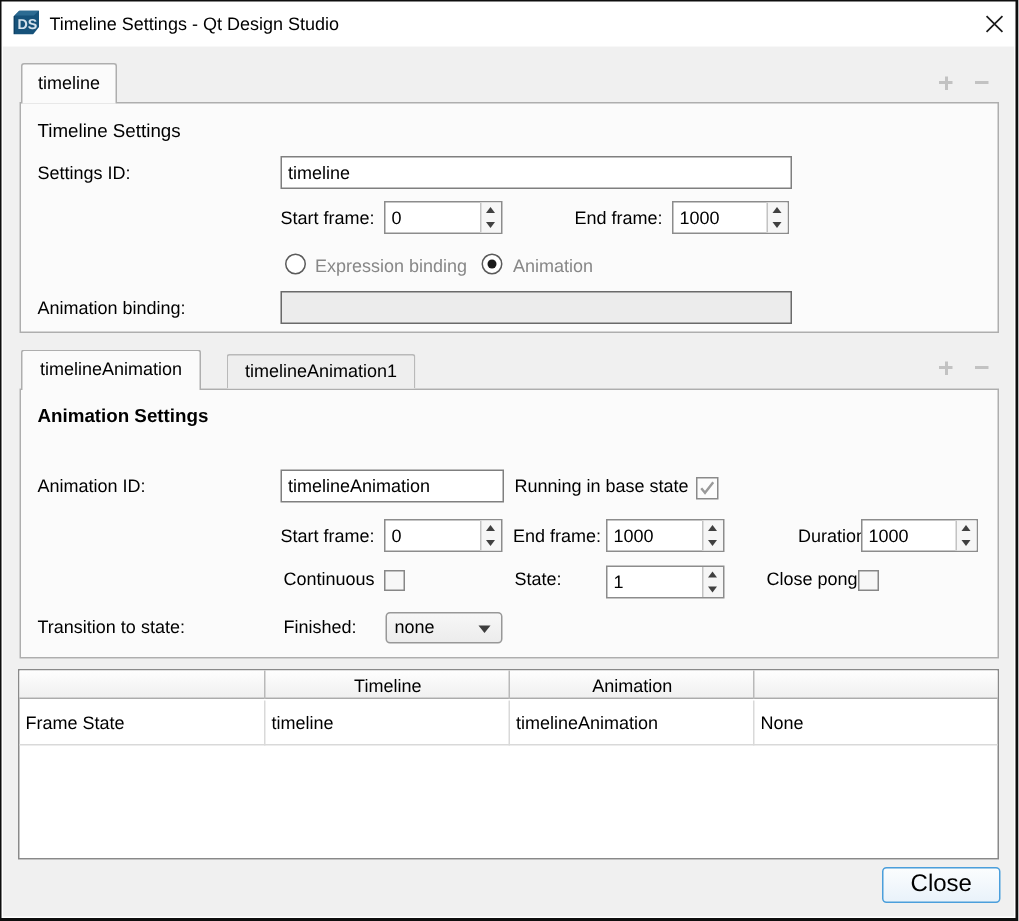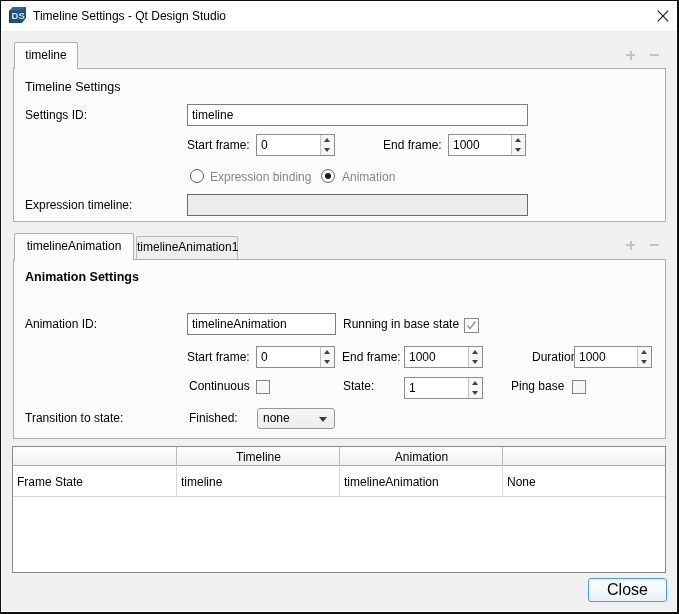--- a/index.html
+++ b/index.html
@@ -65,24 +65,24 @@
       <div class="tri-dn"></div>
     </div></div>
 
 <div class="radio" style="left:190px;top:169px"></div>
 <div class="lb graytxt" style="left:210px;top:170px">Expression binding</div>
 <div class="radio" style="left:321px;top:169px">
     <div class="dot"></div>
   </div>
 <div class="lb graytxt" style="left:342px;top:170px">Animation</div>
 
-<div class="lb" style="left:25px;top:198px">Expression timeline:</div>
+<div class="lb" style="left:25px;top:198px">Animation binding:</div>
 <div class="input-dis" style="left:187px;top:194px;width:341px;height:22px"></div>
 
-<div class="tab-uns" style="left:136px;top:236px;width:102px;height:23px"><span style="line-height:20px">timelineAnimation1</span></div>
+<div class="tab-uns" style="left:151px;top:236px;width:126px;height:23px"><span style="line-height:20px">timelineAnimation1</span></div>
 <div class="tab-sel" style="left:14px;top:233px;width:120px;height:27px"><span>timelineAnimation</span></div>
 <div class="ph" style="left:626px;top:244px"></div>
 <div class="pv" style="left:629.5px;top:240.5px"></div>
 <div class="ph" style="left:650px;top:244px"></div>
 <div class="panel" style="left:13px;top:259px;width:653px;height:180px"></div>
 
 <div class="lb" style="left:25px;top:270px;font-weight:bold;font-size:12.5px">Animation Settings</div>
 
 <div class="lb" style="left:25px;top:317px">Animation ID:</div>
 <div class="input" style="left:187px;top:313px;width:149px;height:22px">timelineAnimation</div>
@@ -109,21 +109,21 @@
       <div class="tri-dn"></div>
     </div></div>
 
 <div class="lb" style="left:189px;top:379px">Continuous</div>
 <div class="cb" style="left:256px;top:380px"></div>
 <div class="lb" style="left:343px;top:379px">State:</div>
 <div class="spin" style="left:404px;top:377px;width:79px;height:22px">1<div class="btns">
       <div class="tri-up"></div>
       <div class="tri-dn"></div>
     </div></div>
-<div class="lb" style="left:511px;top:379px">Ping base</div>
+<div class="lb" style="left:511px;top:379px">Close pong</div>
 <div class="cb" style="left:572px;top:380px"></div>
 
 <div class="lb" style="left:25px;top:411px">Transition to state:</div>
 <div class="lb" style="left:189px;top:411px">Finished:</div>
 <div class="abs" style="left:257px;top:408px;width:78px;height:21px;border:1px solid #989898;border-radius:3px;background:linear-gradient(180deg,#f7f7f7,#ececec)">
   <div class="lb" style="left:5px;top:2px">none</div>
   <div style="position:absolute;right:7px;top:7.5px;width:0;height:0;border-left:4.25px solid transparent;border-right:4.25px solid transparent;border-top:5.5px solid #3d3d3d"></div>
 </div>
 
 <div class="abs" style="left:12px;top:446px;width:654px;height:127px;background:#fff;border:1px solid #898989">

